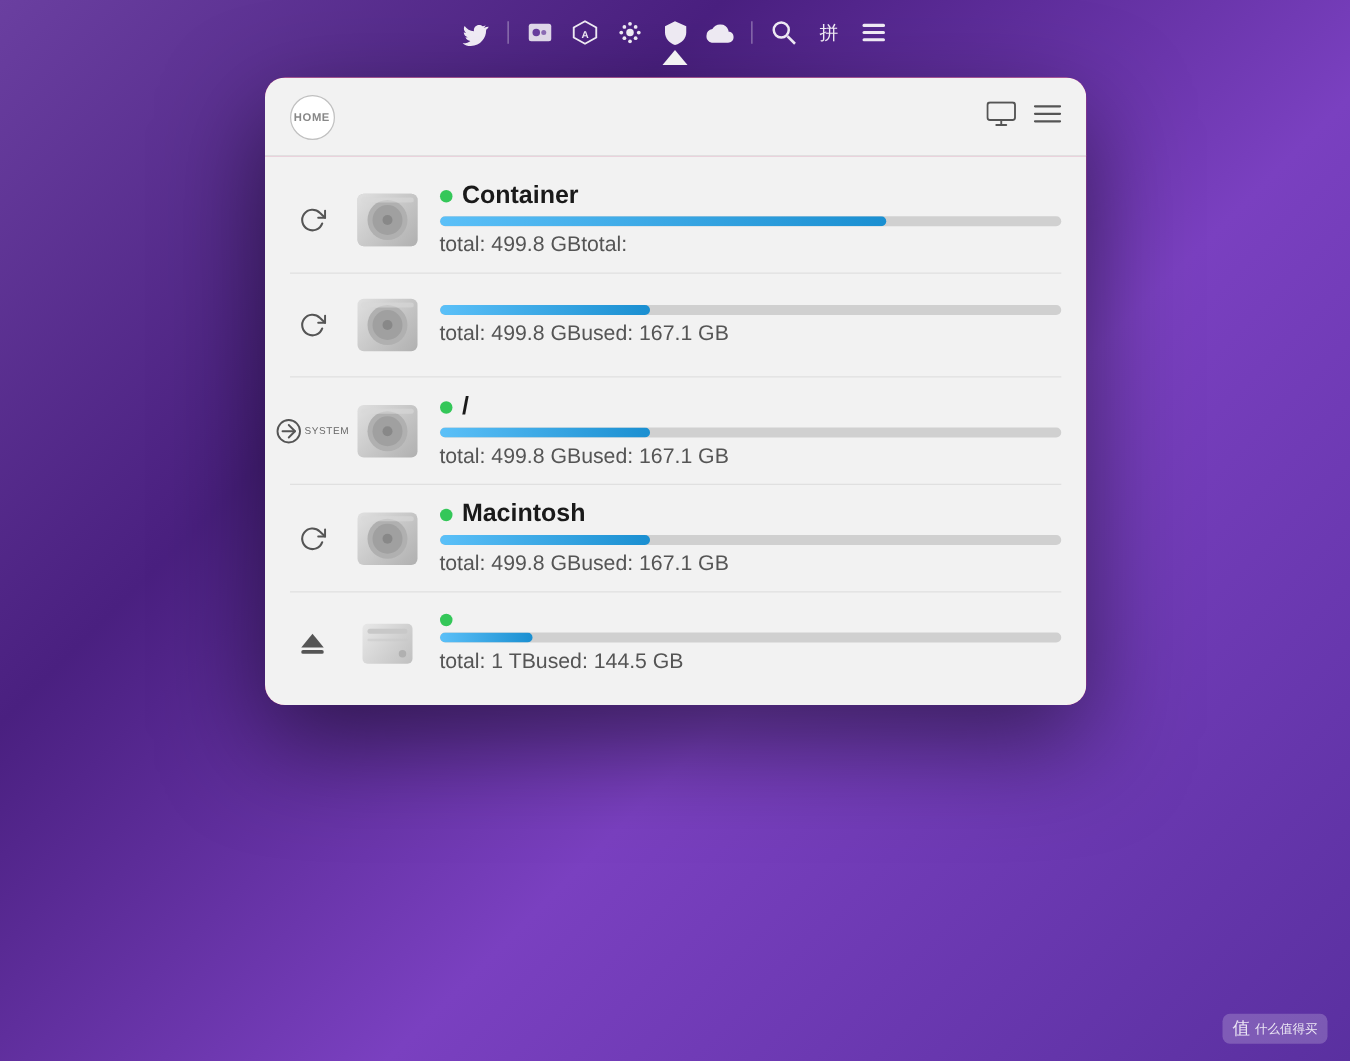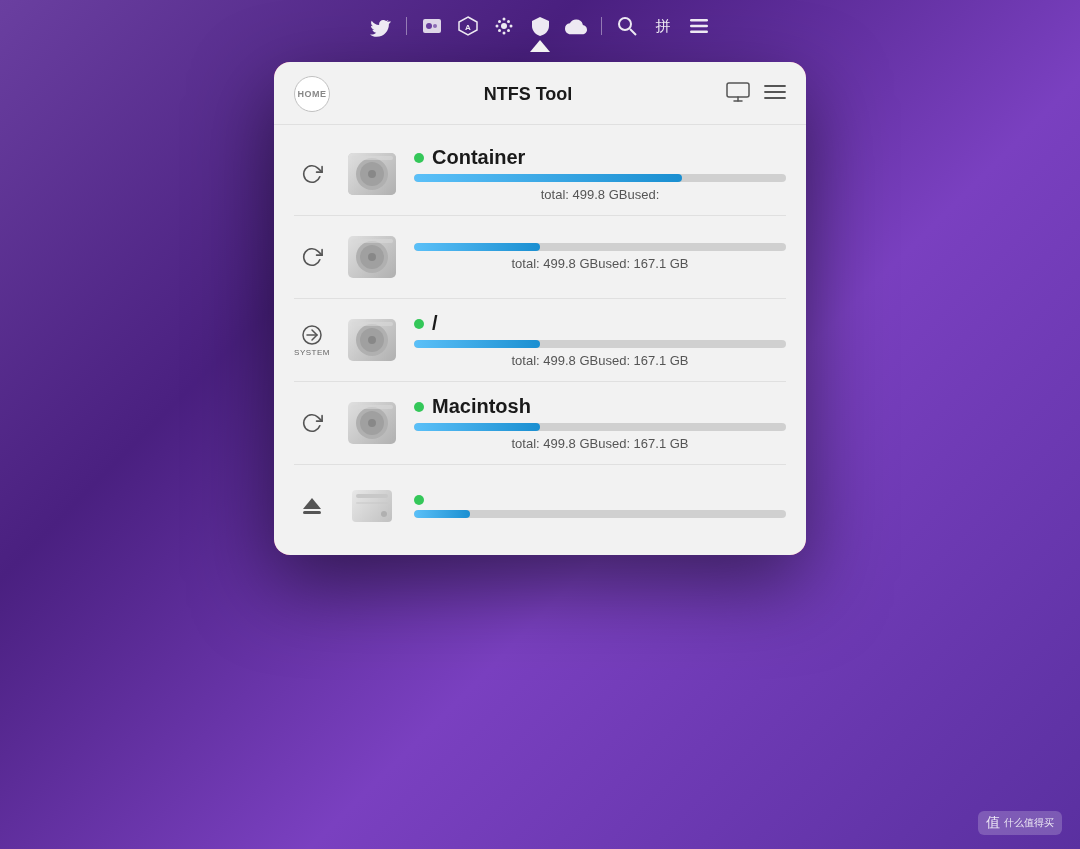--- a/index.html
+++ b/index.html
@@ -47,21 +47,21 @@
     }
 
     .menubar-divider {
       width: 1px;
       height: 18px;
       background: rgba(255,255,255,0.4);
     }
 
     
     .window {
-      width: 532px;
+      width: 657px;
       background: #be185d;
       border-radius: 16px;
       box-shadow: 0 30px 80px rgba(0,0,0,0.5);
       overflow: hidden;
       margin-top: 10px;
     }
 
     
     .titlebar {
       display: flex;
@@ -207,22 +207,22 @@
     }
 
     .progress-bar-fill {
       height: 100%;
       background: linear-gradient(90deg, #5bc0f8, #1a8fd1);
       border-radius: 4px;
     }
 
     .drive-stats {
       display: flex;
-      justify-content: center;
-      font-size: 13px;
+      justify-content: flex-start;
+      font-size: 17px;
       color: #555;
     }
 
     .drive-divider {
       height: 1px;
       background: #e0e0e0;
       margin: 2px 20px 2px 20px;
     }
 
     
@@ -351,21 +351,20 @@
 <div class="window-wrapper">
   <div class="window-arrow"></div>
   <div class="window">
 
     <div class="titlebar">
       <div class="titlebar-left">
         <div class="home-button">
           <span>HOME</span>
         </div>
       </div>
-      <div class="titlebar-title">NTFS Tool</div>
       <div class="titlebar-right">
         <div class="titlebar-icon">
           <svg width="24" height="20" viewBox="0 0 24 20" fill="none" stroke="#555" stroke-width="1.5" stroke-linecap="round" stroke-linejoin="round">
             <rect x="1" y="1" width="22" height="14" rx="2"></rect>
             <line x1="8" y1="19" x2="16" y2="19"></line>
             <line x1="12" y1="15" x2="12" y2="19"></line>
           </svg>
         </div>
         <div class="titlebar-icon">
           <svg width="22" height="18" viewBox="0 0 22 18" fill="none" stroke="#555" stroke-width="1.8" stroke-linecap="round">
@@ -407,21 +406,21 @@
         <div class="drive-info">
           <div class="drive-name-row">
             <div class="status-dot"></div>
             <div class="drive-name">Container</div>
           </div>
           <div class="progress-bar-container">
             <div class="progress-bar-fill" style="width:72%"></div>
           </div>
           <div class="drive-stats">
             <span>total: 499.8 GB</span>
-            <span>used:</span>
+            <span>total:</span>
           </div>
         </div>
       </div>
 
       <div class="drive-divider"></div>
 
       <div class="drive-item">
         <div class="drive-action">
           <div class="action-icon">
             <svg width="24" height="24" viewBox="0 0 24 24" fill="none" stroke="#555" stroke-width="1.8" stroke-linecap="round" stroke-linejoin="round">
@@ -453,21 +452,21 @@
             <span>total: 499.8 GB</span>
             <span>used: 167.1 GB</span>
           </div>
         </div>
       </div>
 
       <div class="drive-divider"></div>
 
       <div class="drive-item">
         <div class="drive-action">
-          <div class="action-icon" style="display:flex;flex-direction:column;align-items:center;gap:2px;">
+          <div class="action-icon" style="display:flex;flex-direction:row;align-items:center;gap:2px;">
             <svg width="22" height="22" viewBox="0 0 22 22" fill="none" stroke="#555" stroke-width="1.5" stroke-linecap="round" stroke-linejoin="round">
               <circle cx="11" cy="11" r="9"></circle>
               <polyline points="11 6 16 11 11 16"></polyline>
               <line x1="6" y1="11" x2="16" y2="11"></line>
             </svg>
             <span class="icon-label">SYSTEM</span>
           </div>
         </div>
         <div class="drive-img">
           <svg class="hdd-icon" viewBox="0 0 56 54" fill="none">
@@ -566,20 +565,24 @@
             </defs>
           </svg>
         </div>
         <div class="drive-info">
           <div class="drive-name-row">
             <div class="status-dot"></div>
           </div>
           <div class="progress-bar-container">
             <div class="progress-bar-fill" style="width:15%"></div>
           </div>
+          <div class="drive-stats">
+            <span>total: 1 TB</span>
+            <span>used: 144.5 GB</span>
+          </div>
         </div>
       </div>
 
     </div>
   </div>
 </div>
 
 <div class="watermark">
   <div class="watermark-badge">
     <span style="font-size:14px;">值</span>

